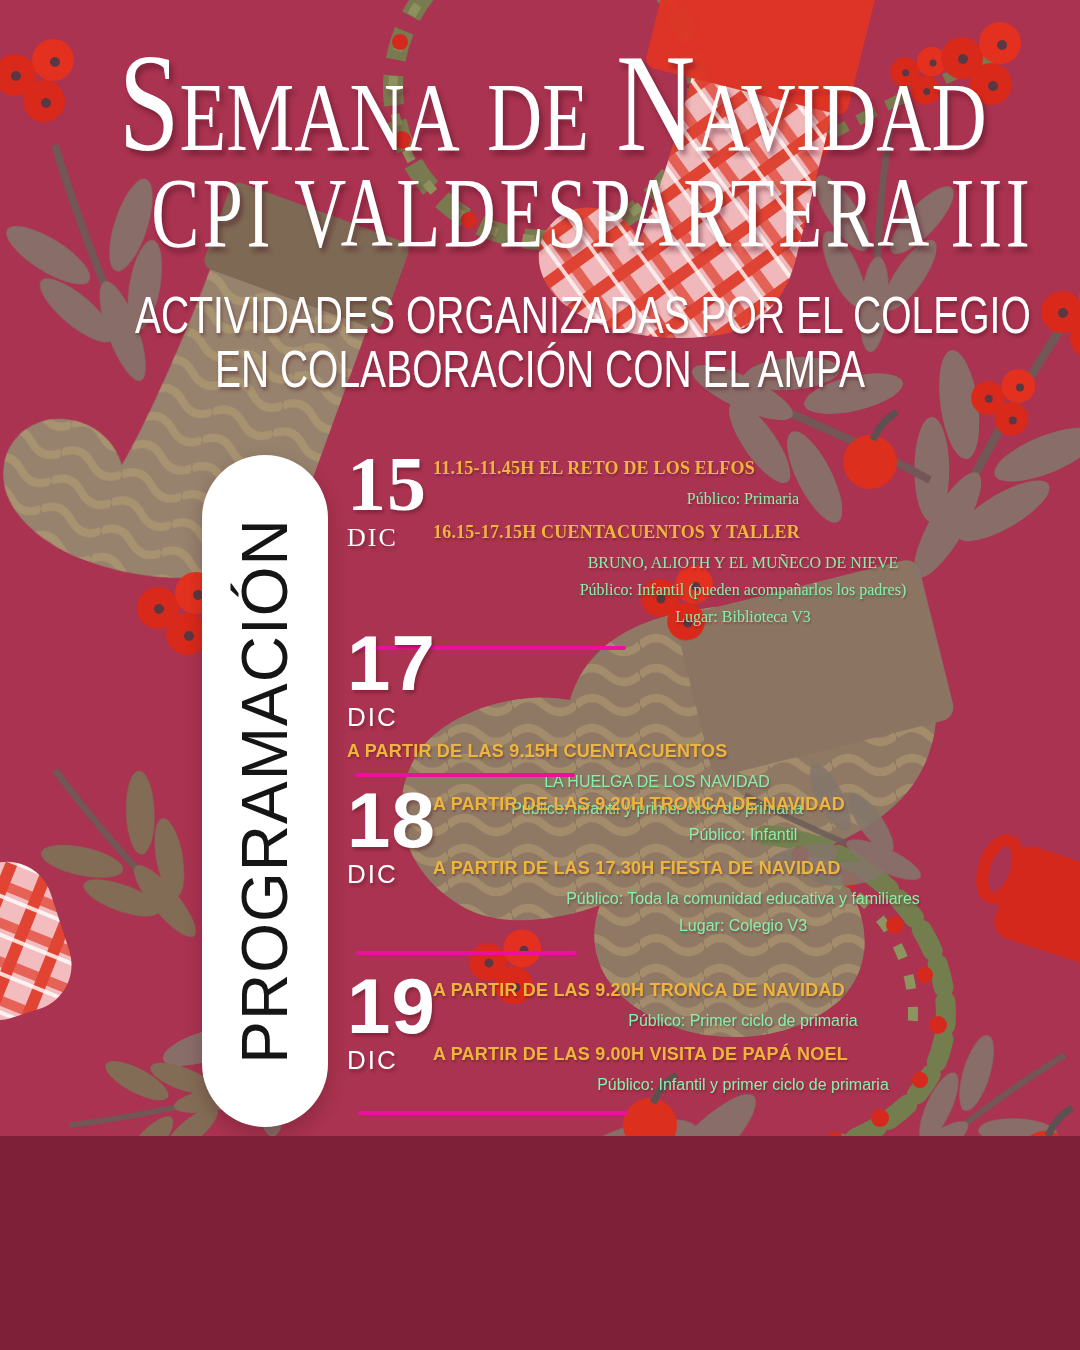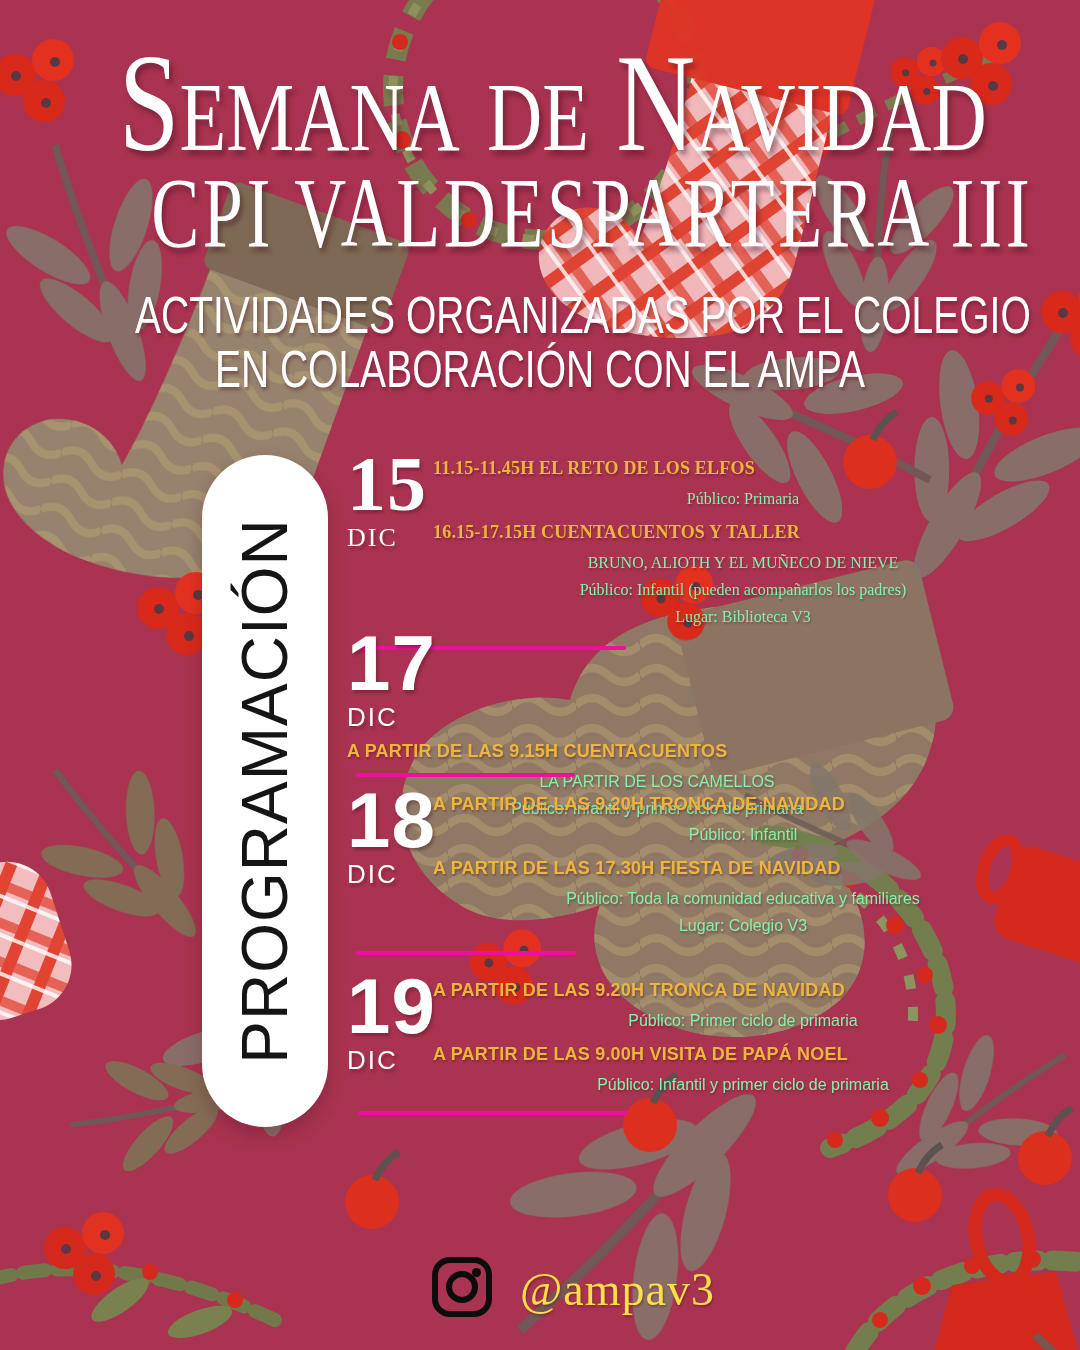--- a/index.html
+++ b/index.html
@@ -1,17 +1,17 @@
 <!DOCTYPE html>
 <html><head>
 <meta charset="utf-8">
 <style>
   html,body{margin:0;padding:0;background:#7d2038;}
   .poster{
-    position:relative;width:1080px;height:1350px;overflow:hidden;
+    position:relative;width:1080px;height:1136px;overflow:hidden;
     background:#a93350;font-family:"Liberation Sans",sans-serif;
   }
   .decor{position:absolute;left:0;top:0;z-index:0;}
   .layer{position:absolute;z-index:2;}
 
   
   .title{
     left:0;top:33px;width:1080px;text-align:center;
     font-family:"Liberation Serif","DejaVu Serif",serif;
     font-variant:small-caps;font-weight:500;
@@ -247,21 +247,21 @@
   </div>
   <div class="divider" style="left:358px;top:646px;width:268px;"></div>
 
   <div class="day-section" style="top:631px;flex-direction:column;">
     <div class="datecol">
       <div class="daynum">17</div>
       <div class="daymonth">DIC</div>
     </div>
     <div class="lines">
       <p class="hl">A PARTIR DE LAS 9.15H CUENTACUENTOS</p>
-      <p class="tx">LA PARTIR DE LOS CAMELLOS</p>
+      <p class="tx">LA HUELGA DE LOS NAVIDAD</p>
       <p class="tx">Público: Infantil y primer ciclo de primaria</p>
     </div>
   </div>
   <div class="divider" style="left:355px;top:773px;width:220px;"></div>
 
   <div class="day-section" style="top:788px;">
     <div class="datecol">
       <div class="daynum">18</div>
       <div class="daymonth">DIC</div>
     </div>

